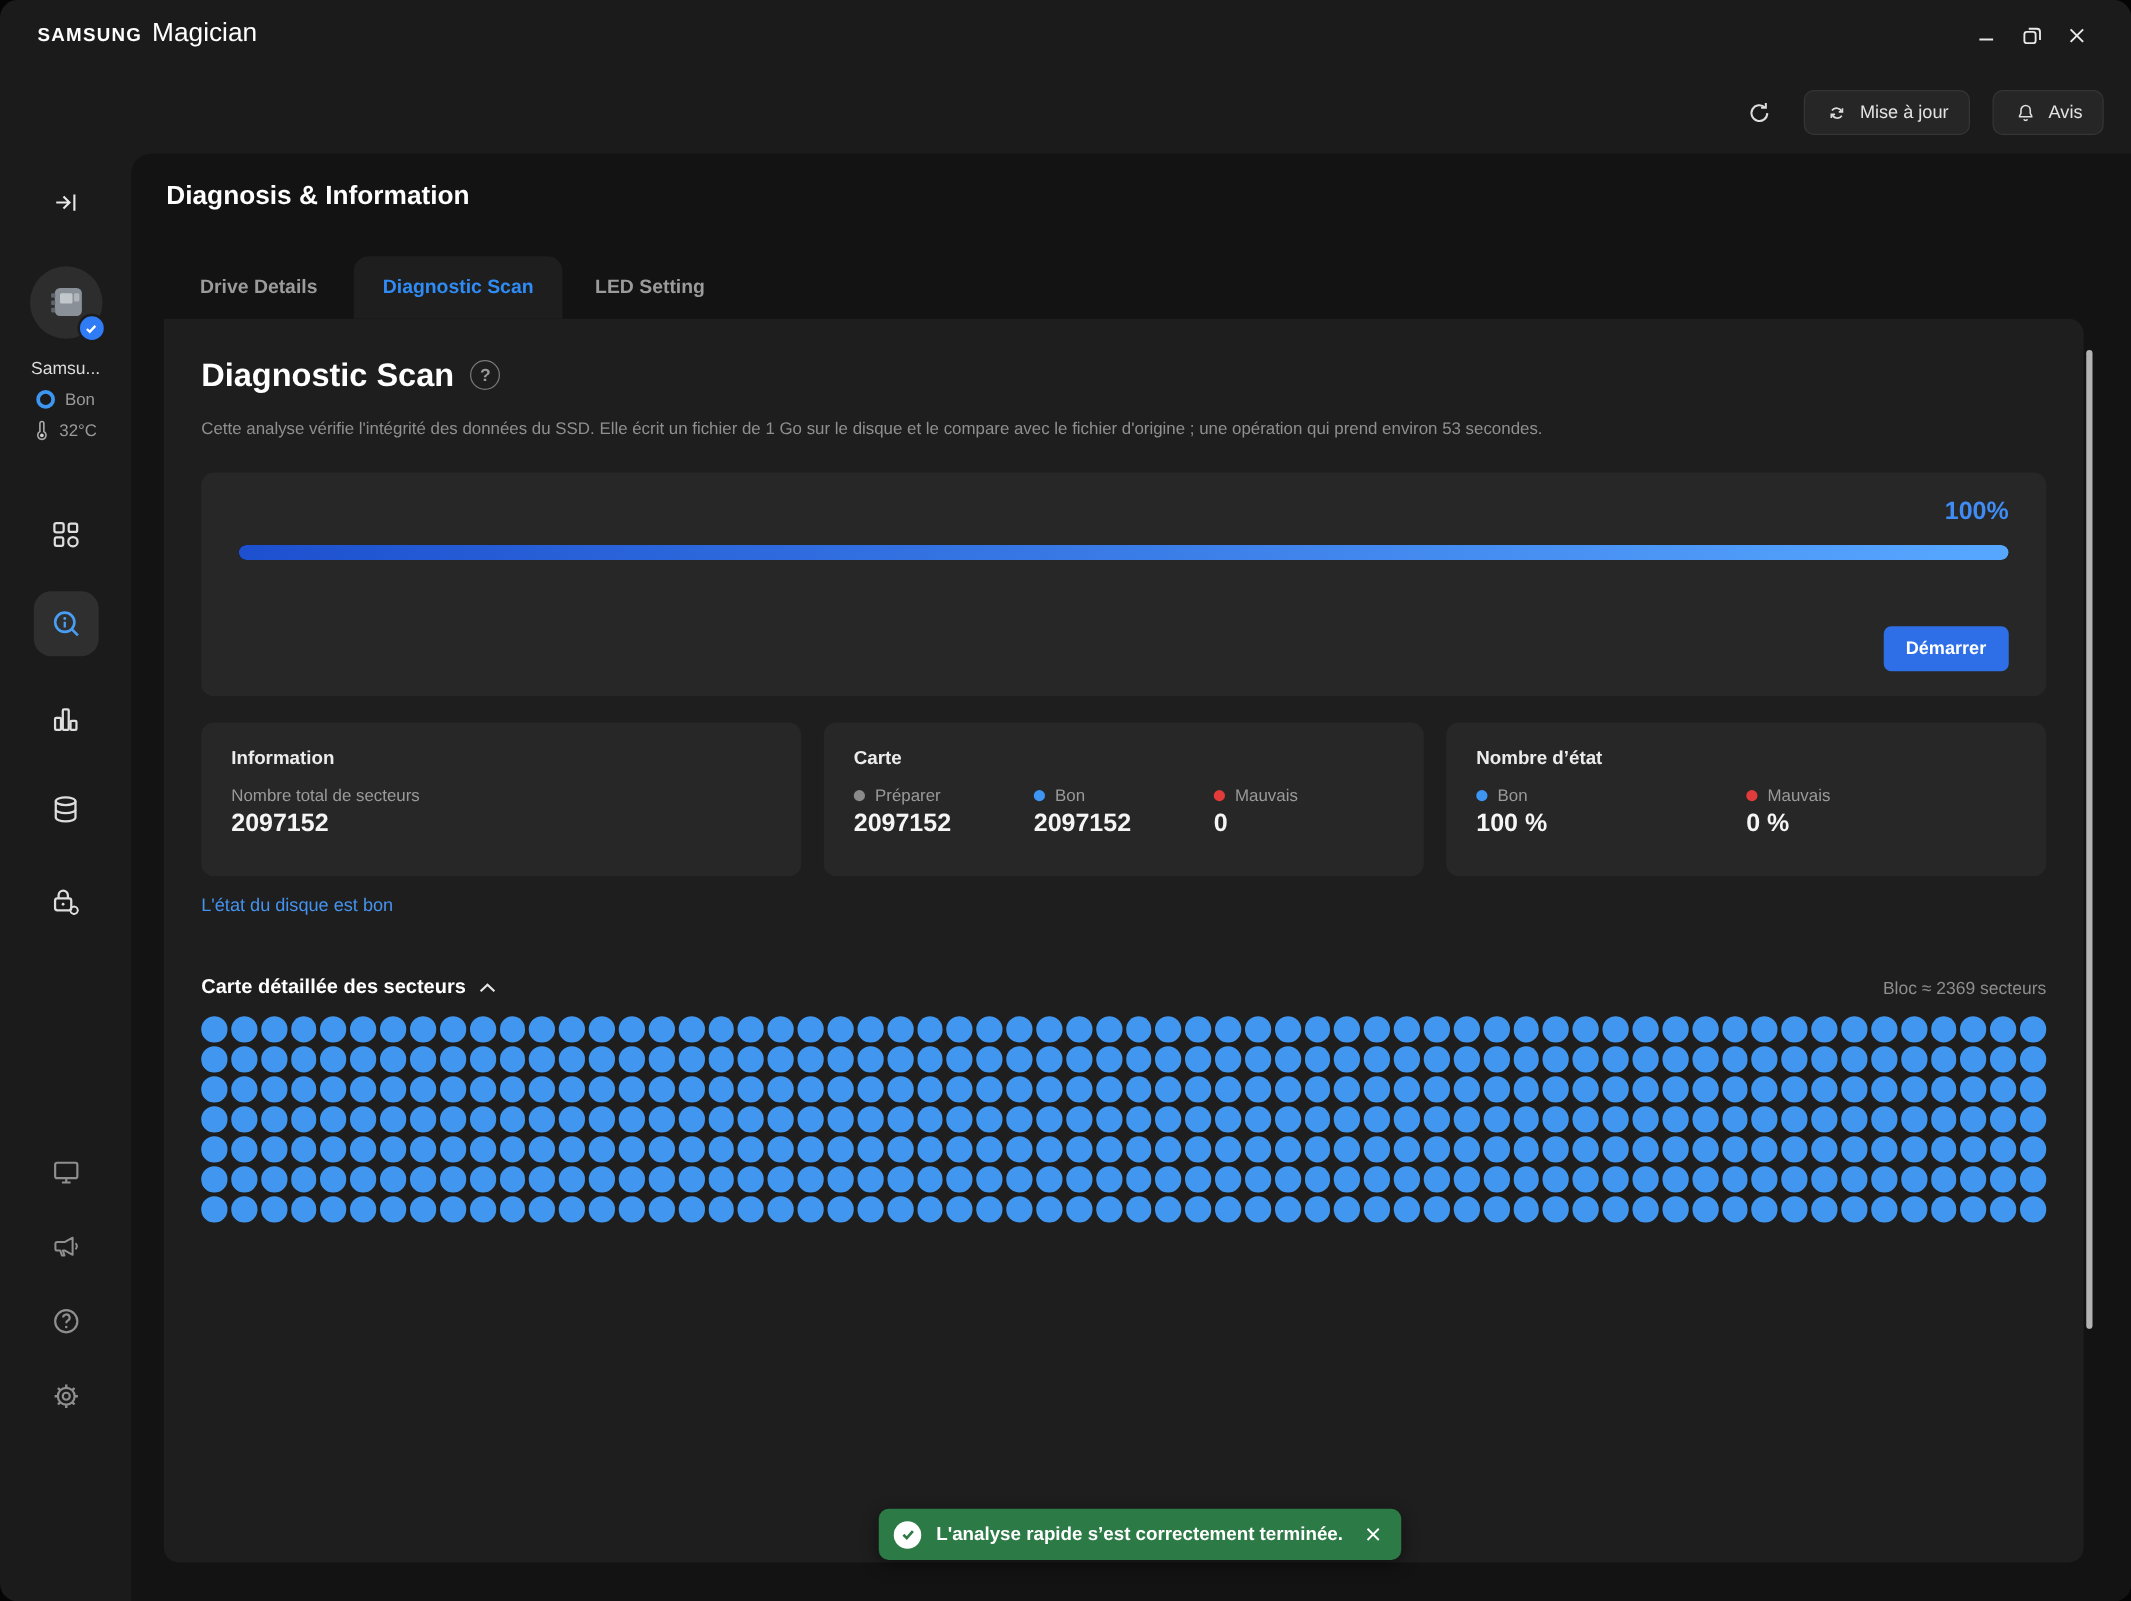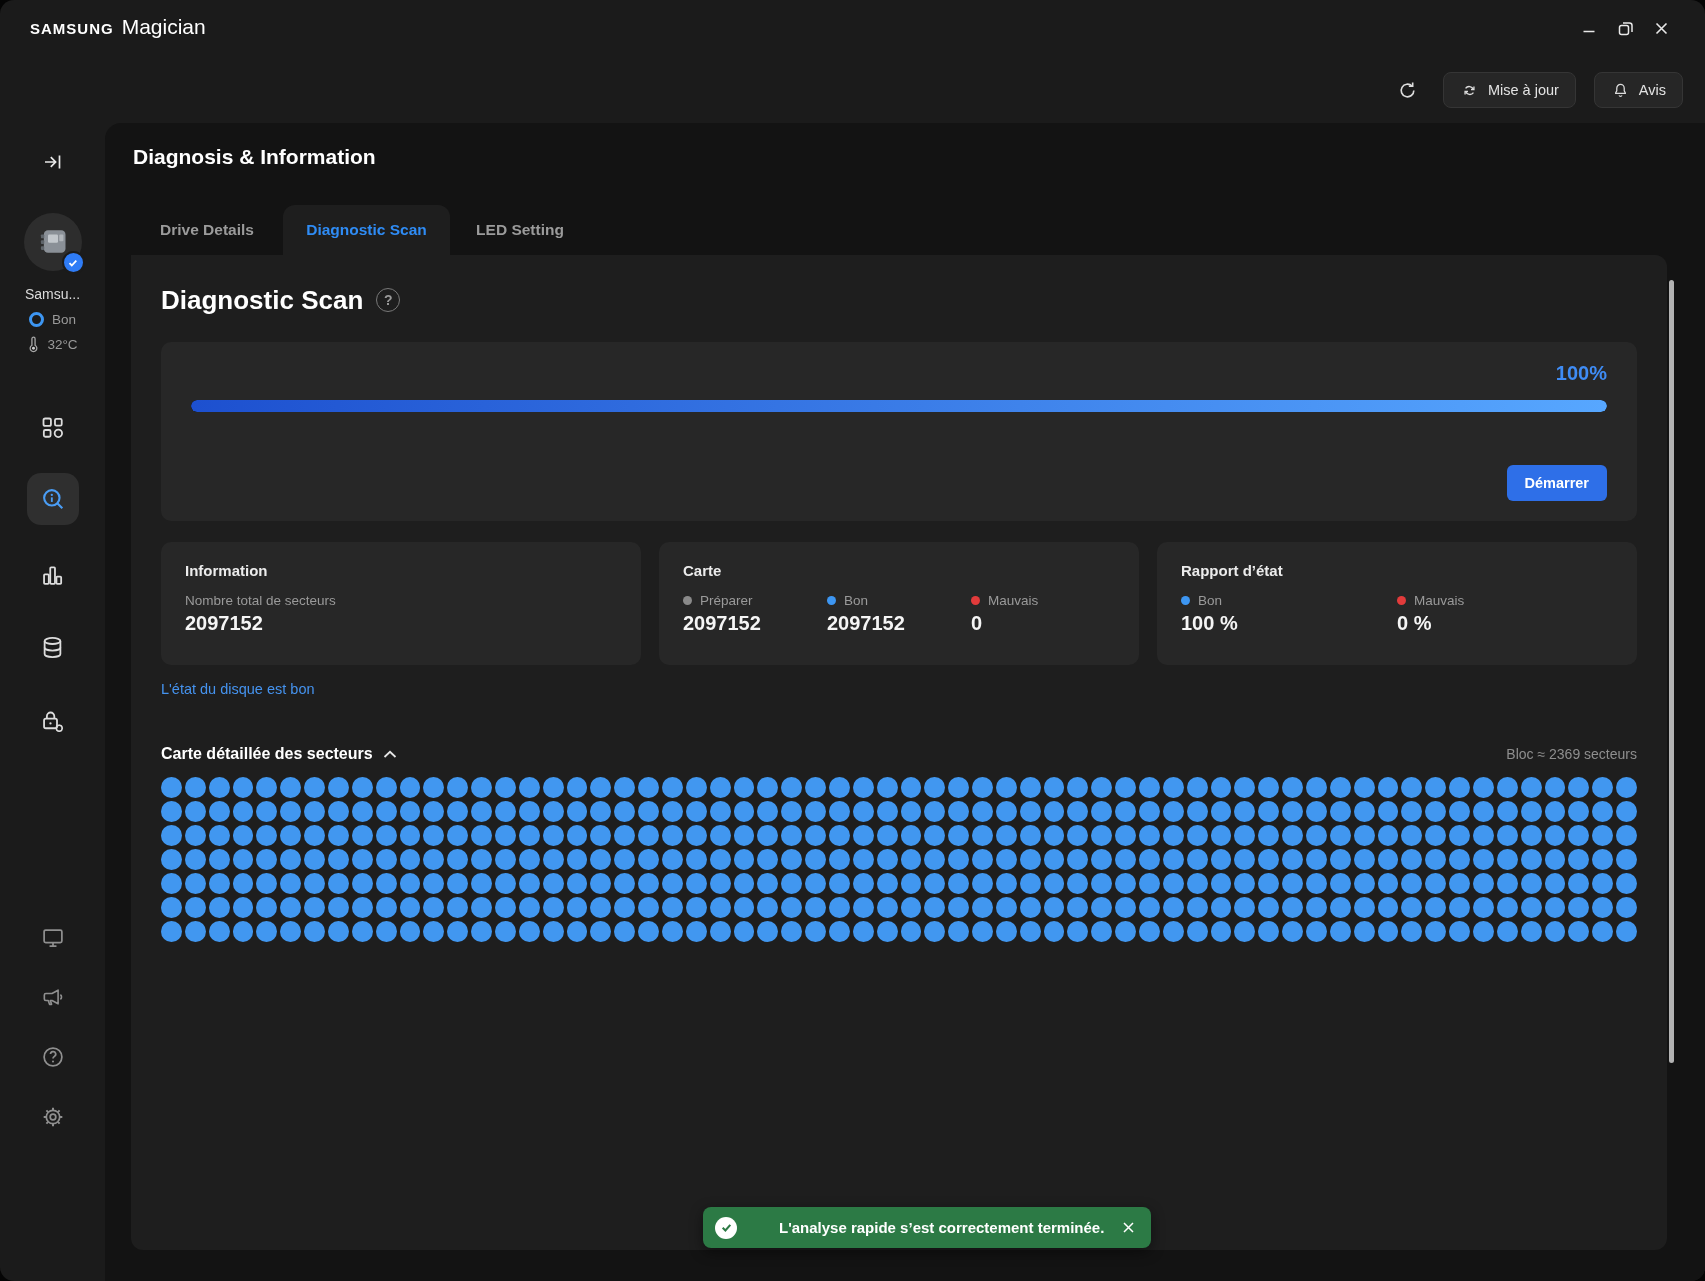--- a/index.html
+++ b/index.html
@@ -95,21 +95,21 @@
   .sector-info { margin-left:auto; font-size:14px; color:#8e8e8e; }
   .sector-grid { margin-top:12px; display:grid; column-gap:3px; row-gap:3px; }
   .sector-dot { height:21px; border-radius:50%; }
   
   .toast {
     position:absolute; left:703px; top:1207px; height:41px; padding:0 16px 0 12px;
     border-radius:8px; display:flex; align-items:center; gap:12px; z-index:10;
     box-shadow:0 4px 14px rgba(0,0,0,.45);
   }
   .toast-check { width:22px; height:22px; border-radius:50%; background:#fff; display:flex; align-items:center; justify-content:center; }
-  .toast-msg { font-size:15px; font-weight:600; color:#fff; white-space:nowrap;margin-left:30px; }
+  .toast-msg { font-size:15px; font-weight:600; color:#fff; white-space:nowrap; }
   .toast-close { margin-left:6px; cursor:pointer; display:flex; align-items:center; }
   
   .scroll-thumb { position:absolute; right:31px; top:280px; width:5px; height:783px; background:#b3b3b3; border-radius:3px; cursor:pointer; }
   svg { display:block; }
 </style>
 </head>
 <body>
 
 <div class="window">
 
@@ -325,20 +325,21 @@
       <div class="tab t2 active">Diagnostic Scan</div>
       <div class="tab t3">LED Setting</div>
     </div>
 
     <div class="panel">
       <div class="h1-row">
         <span class="h1">Diagnostic Scan</span>
         <span class="help-circle">?</span>
       </div>
 
+      <div class="desc">Cette analyse vérifie l'intégrité des données du SSD. Elle écrit un fichier de 1 Go sur le disque et le compare avec le fichier d'origine ; une opération qui prend environ 53 secondes.</div>
 
 
       <div class="progress-card">
         <div class="pct">100%</div>
         <div class="bar-track">
           <div class="bar-fill" style="width: 100%;"></div>
         </div>
         <div class="btn-row">
           <button class="primary-btn">Démarrer</button>
         </div>
@@ -372,21 +373,21 @@
               <div class="stat-head">
                 <span class="bullet" style="background: rgb(226, 59, 59);"></span>
                 <span>Mauvais</span>
               </div>
               <div class="stat-val">0</div>
             </div>
           </div>
         </div>
 
         <div class="card">
-          <div class="card-title">Rapport d’état</div>
+          <div class="card-title">Nombre d’état</div>
           <div class="stat-cols">
             <div class="stat-col">
               <div class="stat-head">
                 <span class="bullet" style="background: rgb(61, 150, 242);"></span>
                 <span>Bon</span>
               </div>
               <div class="stat-val">100 %</div>
             </div>
             <div class="stat-col">
               <div class="stat-head">

